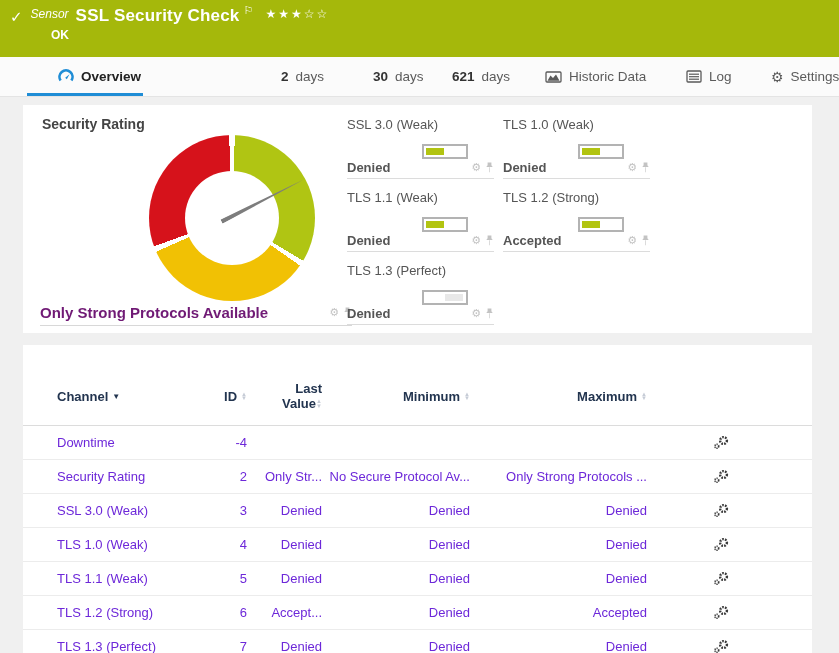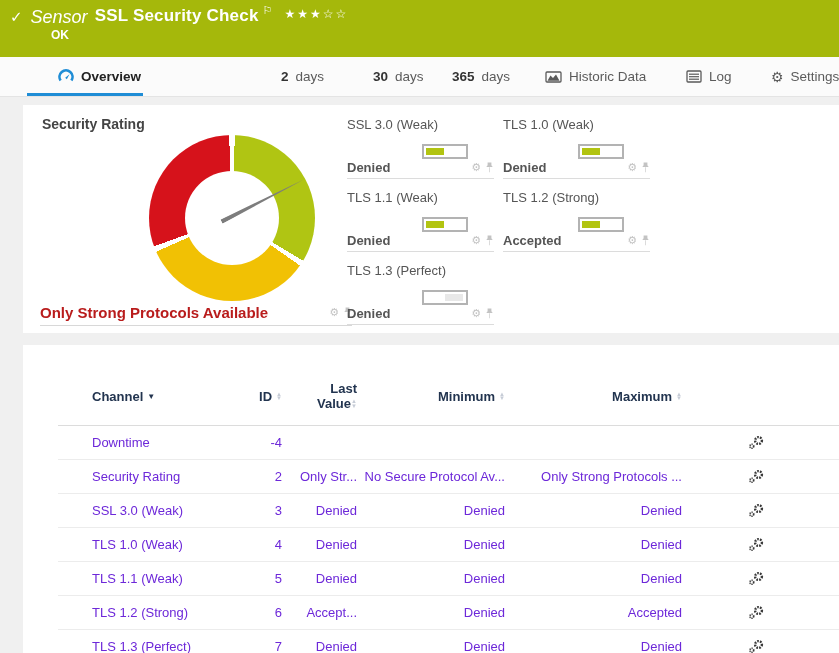--- a/index.html
+++ b/index.html
@@ -9,21 +9,21 @@
     font-family:"Liberation Sans","DejaVu Sans",sans-serif;
     -webkit-font-smoothing:antialiased;
   }
   
   .sensor-header{
     position:absolute;left:0;top:0;width:839px;height:57px;
     background:#a5b80b;color:#fff;
   }
   .sh-row{position:absolute;left:10px;top:5px;display:flex;align-items:flex-start;}
   .sh-check{font-size:15px;font-weight:700;margin-right:8px;margin-top:3px;}
-  .sh-kind{font-style:italic;font-size:18px;margin-right:7px;margin-top:2px;}
+  .sh-kind{font-style:italic;font-size:12px;margin-right:7px;margin-top:2px;}
   .sh-title{font-size:17px;font-weight:700;letter-spacing:.2px;margin-top:1px;}
   .sh-flag{font-size:11px;margin-left:4px;margin-top:-1px;}
   .sh-stars{font-size:12px;letter-spacing:2px;margin-left:12px;margin-top:2px;}
   .sh-status{position:absolute;left:51px;top:28px;font-size:12px;font-weight:700;}
   
   .tabbar{
     position:absolute;left:0;top:57px;width:839px;height:39px;
     background:#fbfbfb;border-bottom:1px solid #e4e4e4;
   }
   .tab{
@@ -35,21 +35,21 @@
   .tab svg{display:block;}
   .t-overview{left:27px;width:112px;}
   .t-live{left:152px;}
   .t-2d{left:279px;}
   .t-30d{left:371px;}
   .t-365d{left:450px;}
   .t-hist{left:543px;}
   .t-log{left:684px;}
   .t-set{left:769px;}
   
-  .card{position:absolute;left:23px;width:789px;background:#fff;padding-left:27px;}
+  .card{position:absolute;left:23px;width:789px;background:#fff;}
   .card1{top:105px;height:228px;}
   .card2{top:345px;height:308px;overflow:hidden;}
   
   .gauge-title{position:absolute;left:19px;top:11px;font-size:14px;font-weight:700;color:#444;}
   .gauge{
     position:absolute;left:126px;top:30px;width:166px;height:166px;border-radius:50%;
   }
   .gauge::after{
     content:"";position:absolute;left:36px;top:36px;width:94px;height:94px;
     border-radius:50%;background:#fff;
@@ -59,21 +59,21 @@
     background:#7d7d7d;
     clip-path:polygon(50% 0%,82% 100%,18% 100%);
     transform-origin:3.5px 84px;
     z-index:3;
   }
   .gauge-footer{
     position:absolute;left:17px;top:194px;width:312px;height:26px;
     display:flex;align-items:center;justify-content:space-between;
     border-bottom:1px solid #d8d8d8;
   }
-  .gauge-footer .glabel{font-size:15px;font-weight:700;color:#b91c1c;}
+  .gauge-footer .glabel{font-size:15px;font-weight:700;color:#701a75;}
   .mini-icons{display:flex;align-items:center;gap:4px;color:#c3c3c3;}
   .mini-icons .gear-glyph{font-size:11px;line-height:1;cursor:pointer;}
   .mini-icons svg{display:block;cursor:pointer;}
   
   .tiles{position:absolute;left:324px;top:6px;width:455px;height:216px;}
   .tile{position:absolute;width:147px;height:67px;border-bottom:1px solid #dcdcdc;}
   .tile .tname{position:absolute;left:0;top:6px;font-size:13px;color:#555;}
   .tile .bar{
     position:absolute;right:26px;top:33px;width:42px;height:11px;
     border:2px solid #b3b3b3;background:#fff;
@@ -88,21 +88,21 @@
   .tile .tvalue{font-size:13px;font-weight:600;color:#555;}
   .tl-0{left:0;top:0;}
   .tl-1{left:156px;top:0;}
   .tl-2{left:0;top:73px;}
   .tl-3{left:156px;top:73px;}
   .tl-4{left:0;top:146px;}
   
   .thead,.trow{
     display:grid;
     grid-template-columns:160px 30px 75px 148px 177px 1fr;
-    padding-left:34px;align-items:center;margin-left:8px;
+    padding-left:34px;align-items:center;
   }
   .thead{
     margin-top:22px;height:58px;border-bottom:1px solid #dcdcdc;
     color:#22344f;font-size:13px;font-weight:700;
   }
   .trow{height:33px;border-bottom:1px solid #ececec;font-size:13px;color:#6d28d9;}
   .c-right{text-align:right;justify-self:stretch;}
   .hcell{display:flex;align-items:center;justify-content:flex-end;gap:4px;}
   .hcell.left{justify-content:flex-start;}
   .hcell.two{flex-direction:column;align-items:flex-end;gap:0;line-height:15px;}
@@ -140,21 +140,21 @@
   </div>
   <div class="tab t-2d">
     <span class="num">2</span>
     <span>days</span>
   </div>
   <div class="tab t-30d">
     <span class="num">30</span>
     <span>days</span>
   </div>
   <div class="tab t-365d">
-    <span class="num">365</span>
+    <span class="num">621</span>
     <span>days</span>
   </div>
   <div class="tab t-hist">
     <span>
       <svg width="17" height="14" viewBox="0 0 17 14">
           <rect x="1" y="2" width="15" height="10" rx="1" fill="none" stroke="#5a5a5a" stroke-width="1.3"></rect>
           <path d="M2.5 10.8 L5.5 5.5 L8 8 L11 4.5 L14.5 10.8 Z" fill="#5a5a5a"></path>
         </svg>
     </span>
     <span>Historic Data</span>

